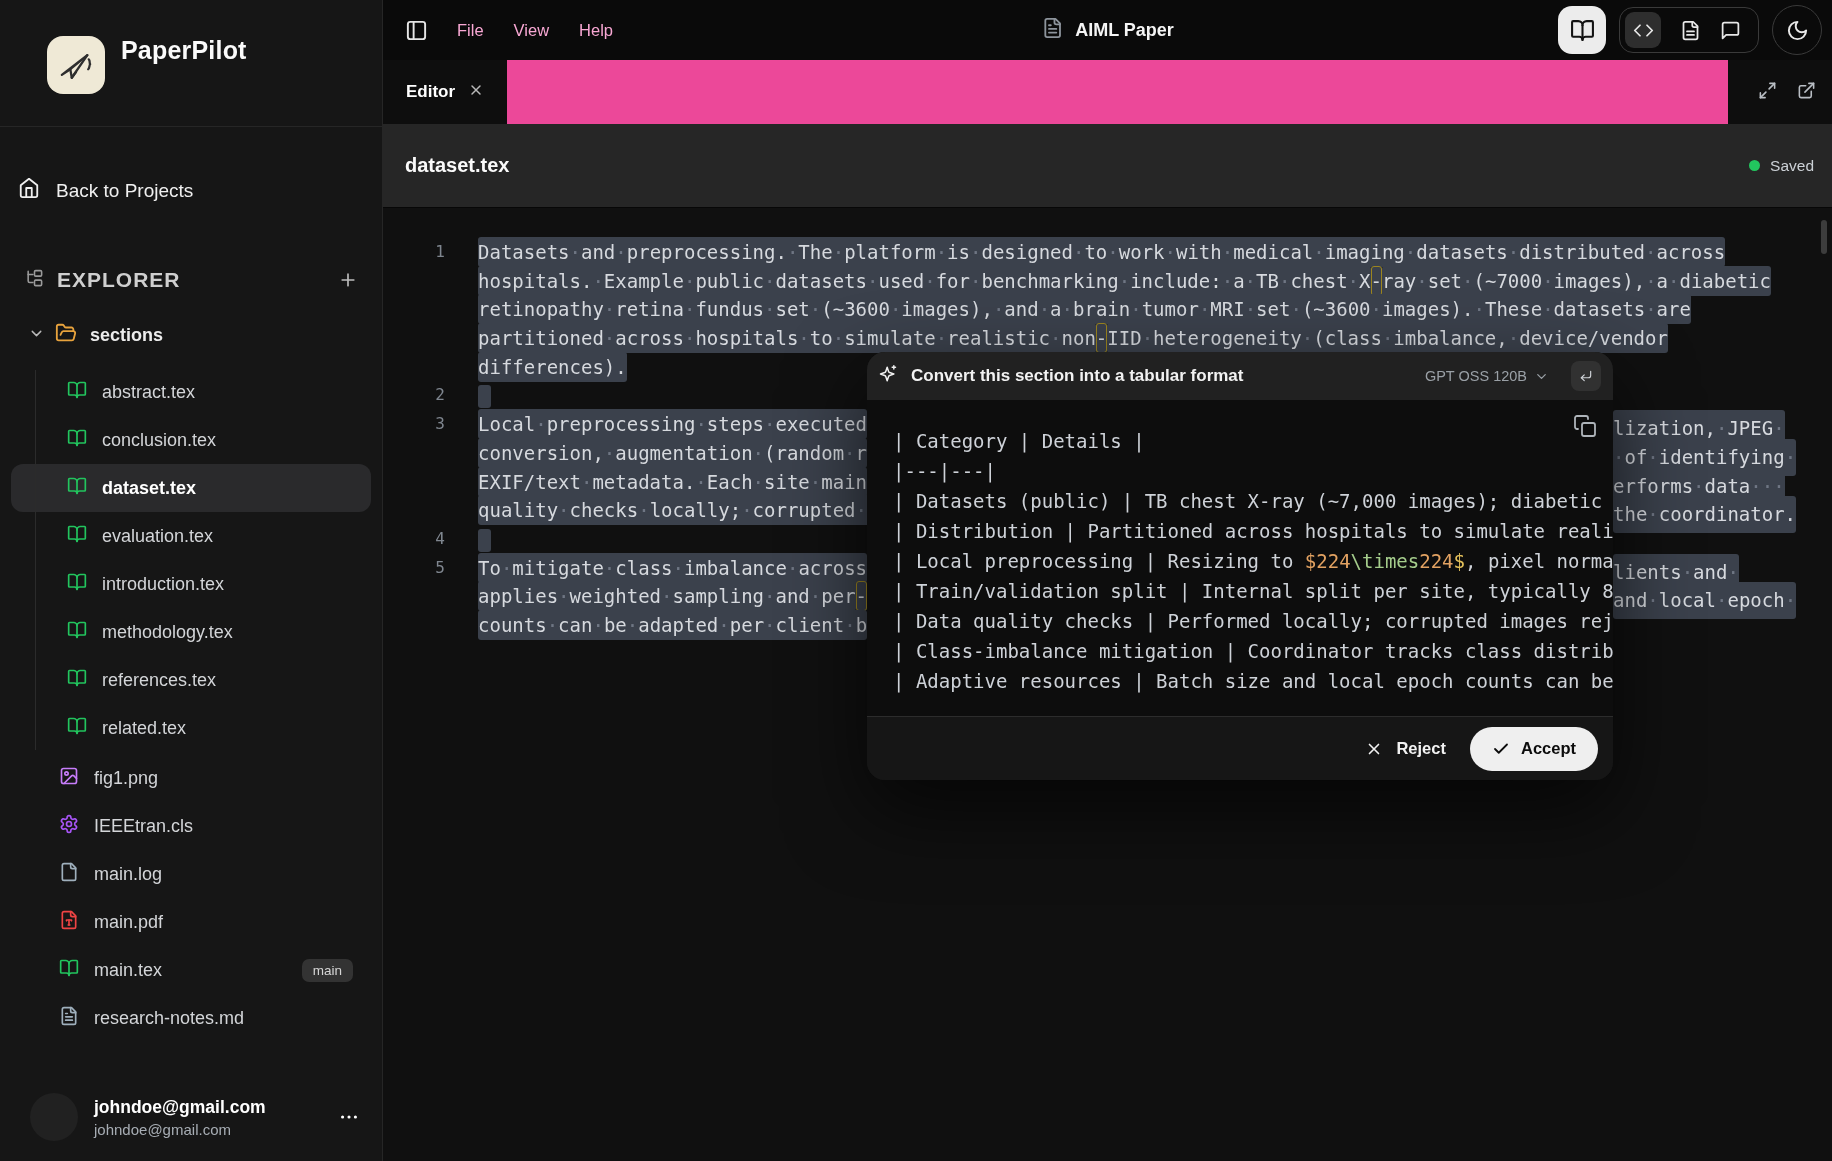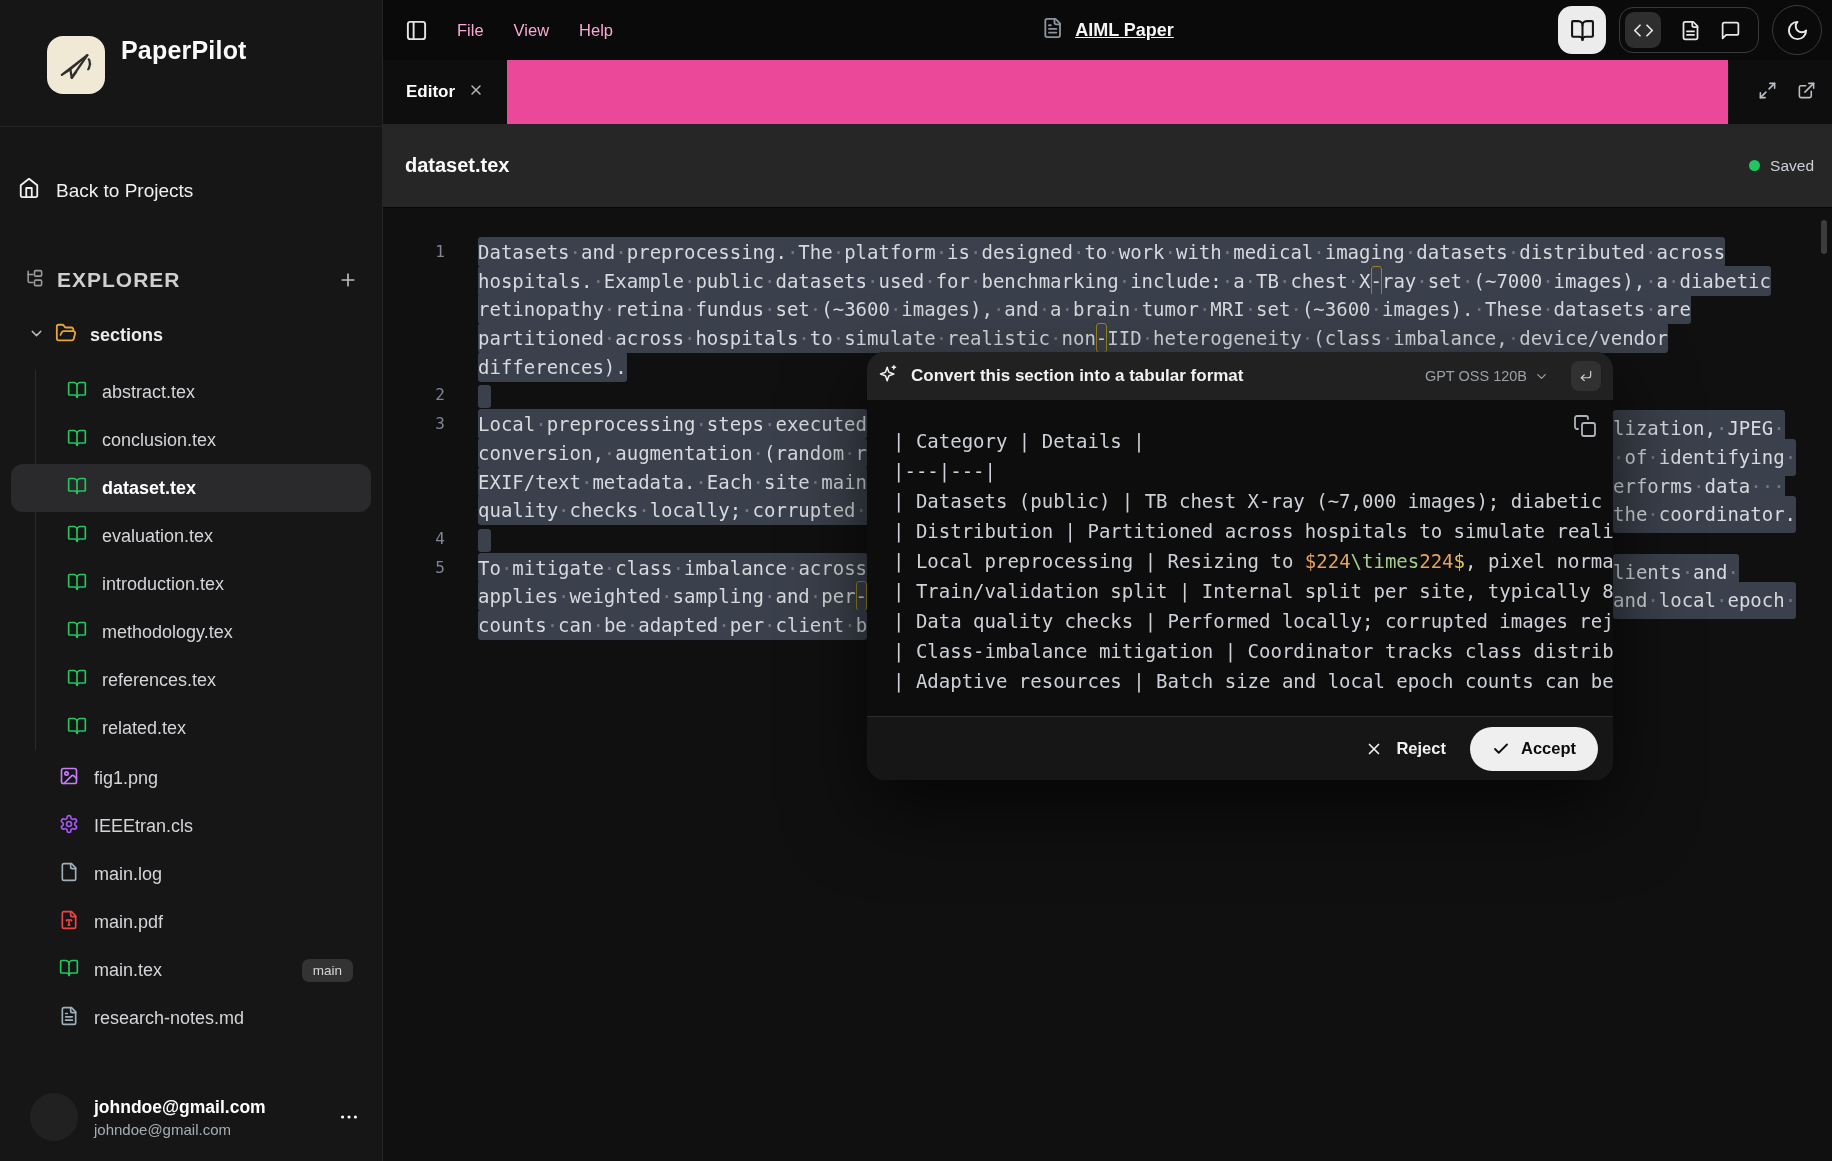--- a/index.html
+++ b/index.html
@@ -41,21 +41,21 @@
   .dots { margin-left:auto; color:#fff; display:flex; }
 
   
   .main { flex:1; display:flex; flex-direction:column; position:relative; background:#101010; }
 
   .topbar { height:60px; background:#0a0a0a; display:flex; align-items:center;
             position:relative; padding:0 10px 0 22px; }
   .panel-btn { color:#e6e6e6; display:flex; margin-right:14px; cursor:pointer; }
   .menu { font-size:16.5px; color:#f9a8d4; padding:8px 15px; cursor:pointer; }
   .center-title { position:absolute; left:50%; transform:translateX(-50%); display:flex;
-                  gap:12px; align-items:center; font-size:18px; font-weight:600; color:#f5f5f5;text-decoration:underline; }
+                  gap:12px; align-items:center; font-size:18px; font-weight:600; color:#f5f5f5; }
   .center-title .icn { color:#8d949c; }
   .tb-right { margin-left:auto; display:flex; align-items:center; gap:13px; }
   .btn-book { width:48px; height:48px; border-radius:14px; background:#ececec; color:#131313;
               display:flex; align-items:center; justify-content:center; cursor:pointer; }
   .icon-group { height:46px; border:1px solid #3a3a3a; border-radius:14px; display:flex;
                 align-items:center; gap:19px; padding:0 17px 0 5px; color:#e8e8e8; }
   .code-tile { width:36px; height:36px; border-radius:9px; background:#2e2e2e;
                display:flex; align-items:center; justify-content:center; cursor:pointer; }
   .grp-ic { display:flex; cursor:pointer; }
   .btn-moon { width:50px; height:50px; border-radius:50%; border:1px solid #3a3a3a; color:#e9e9e9;

